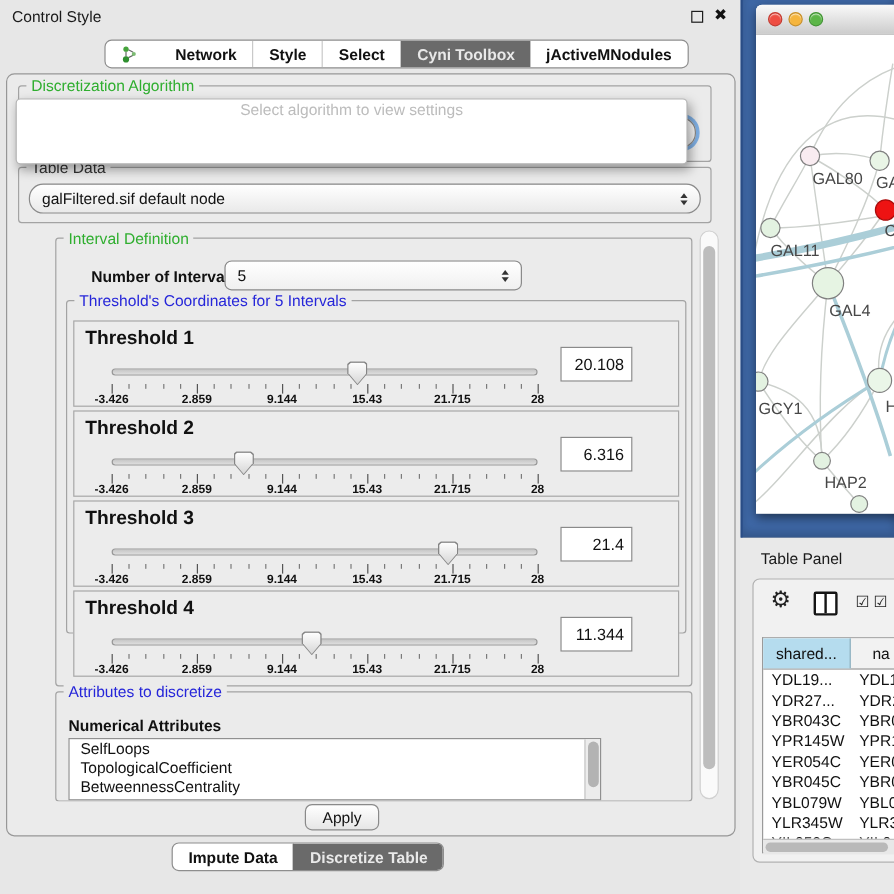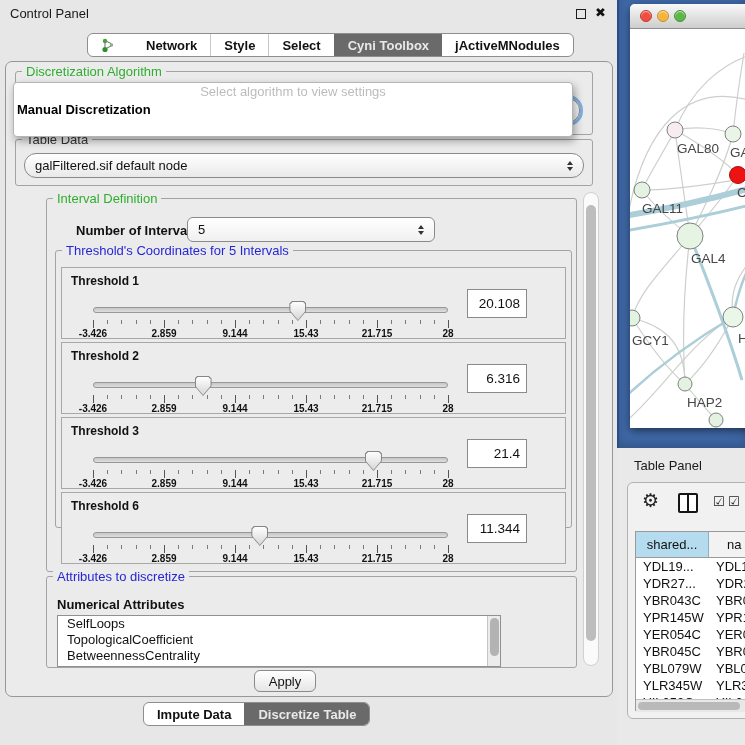--- a/index.html
+++ b/index.html
@@ -48,21 +48,21 @@
   .p-item{height:17px;line-height:17px;padding-left:3px;font-size:13px;color:#000;white-space:nowrap;}
   .p-item.bold{font-weight:bold;}
 
   .scrollview{position:absolute;left:7px;top:129px;width:568px;height:477px;overflow:hidden;background:#ebebeb;}
   .igroup{left:33px;top:7px;width:531px;height:374px;}
   .nlabel{position:absolute;left:29px;top:24px;font-weight:bold;font-size:13px;}
   .ncombo{left:140px;top:18px;width:248px;border-radius:6px;background:linear-gradient(#ffffff,#f0f0f0);}
   .thgroup{left:8px;top:51px;width:517px;height:278px;}
 
   .th-box{position:absolute;left:5px;width:505px;height:72px;border:1px solid #a8a8a8;background:#ececec;}
-  .th-label{position:absolute;left:9px;top:6px;font-weight:bold;font-size:12px;}
+  .th-label{position:absolute;left:9px;top:6px;font-weight:bold;font-size:16px;}
   .slider{position:absolute;left:31px;top:32px;width:355px;height:40px;}
   .track{position:absolute;left:0;top:7px;width:355px;height:6px;border:1px solid #979797;border-radius:3px;background:linear-gradient(#c6c6c6,#dedede);}
   .tick{position:absolute;top:20px;width:1px;height:4px;background:#7a7a7a;}
   .tick.major{height:8px;background:#555;}
   .ticklab{position:absolute;top:28px;transform:translateX(-50%);font-size:10px;font-weight:bold;color:#111;white-space:nowrap;}
   .thumb{position:absolute;top:1px;width:17px;height:20px;background:#858585;
          clip-path:polygon(15% 0,85% 0,100% 12%,100% 50%,50% 100%,0 50%,0 12%);}
   .thumb-in{position:absolute;left:1px;top:1px;right:1px;bottom:1px;background:linear-gradient(#fefefe,#d6d6d6);
          clip-path:polygon(15% 0,85% 0,100% 12%,100% 50%,50% 100%,0 50%,0 12%);}
   .th-value{position:absolute;left:405px;top:21px;width:60px;height:29px;background:#fff;border:1px solid #8a8a8a;
@@ -113,21 +113,21 @@
   .trow{position:relative;height:17px;line-height:17px;font-size:13px;}
   .c1{position:absolute;left:7px;white-space:nowrap;}
   .c2{position:absolute;left:80px;white-space:nowrap;}
   .hsb{position:absolute;left:0;top:167px;width:100%;height:13px;background:#e8e8e8;border-top:1px solid #c0c0c0;}
   .hsb-th{position:absolute;left:2px;top:2px;width:102px;height:8px;background:#b9b9b9;border-radius:4px;}
 </style>
 </head>
 <body>
 
 <div>
-  <span class="tb-title">Control Panel</span>
+  <span class="tb-title">Control Style</span>
   <span class="float-ic"></span>
   <span class="close-ic">✖</span>
 
   <div class="tabbar top">
       <div class="seg">
         <span class="net-glyph"><svg width="13" height="15" viewBox="0 0 13 15">
             <path d="M4 5 L4 9 M6 10 L10 8 M6 3.5 L10 5.5" stroke="#666" stroke-width="1" fill="none"></path>
             <circle cx="4" cy="3" r="2.2" fill="#46a33c"></circle>
             <circle cx="4" cy="11.5" r="2.6" fill="#2f8f2f"></circle>
             <circle cx="10.5" cy="7" r="1.7" fill="#7cbb72"></circle>
@@ -156,21 +156,20 @@
         <span class="cv"></span>
         <span class="spin">
             <i class="up"></i>
             <i class="dn"></i>
           </span>
       </div>
     </div>
 
     <div class="popup">
       <div class="p-prompt">Select algorithm to view settings</div>
-      <div class="p-item bold">Manual Discretization</div>
     </div>
 
     <div class="group tdgroup">
       <span class="gtitle dark">Table Data</span>
       <div class="combo td-combo">
         <span class="cv">galFiltered.sif default node</span>
         <span class="spin">
             <i class="up"></i>
             <i class="dn"></i>
           </span>
@@ -311,21 +310,21 @@
                   <div class="ticklab" style="left: 213px;">15.43</div>
                   <div class="ticklab" style="left: 284px;">21.715</div>
                   <div class="ticklab" style="left: 355px;">28</div>
                   <div class="thumb" style="left: 271.944px;">
                     <div class="thumb-in"></div>
                   </div>
                 </div>
                 <div class="th-value">21.4</div>
               </div>
               <div class="th-box" style="top: 241px;">
-                <div class="th-label">Threshold 6</div>
+                <div class="th-label">Threshold 4</div>
                 <div class="slider">
                   <div class="track"></div>
                   <div class="tick major" style="left: 0px;"></div>
                   <div class="tick" style="left: 14.2px;"></div>
                   <div class="tick" style="left: 28.4px;"></div>
                   <div class="tick" style="left: 42.6px;"></div>
                   <div class="tick" style="left: 56.8px;"></div>
                   <div class="tick major" style="left: 71px;"></div>
                   <div class="tick" style="left: 85.2px;"></div>
                   <div class="tick" style="left: 99.4px;"></div>

